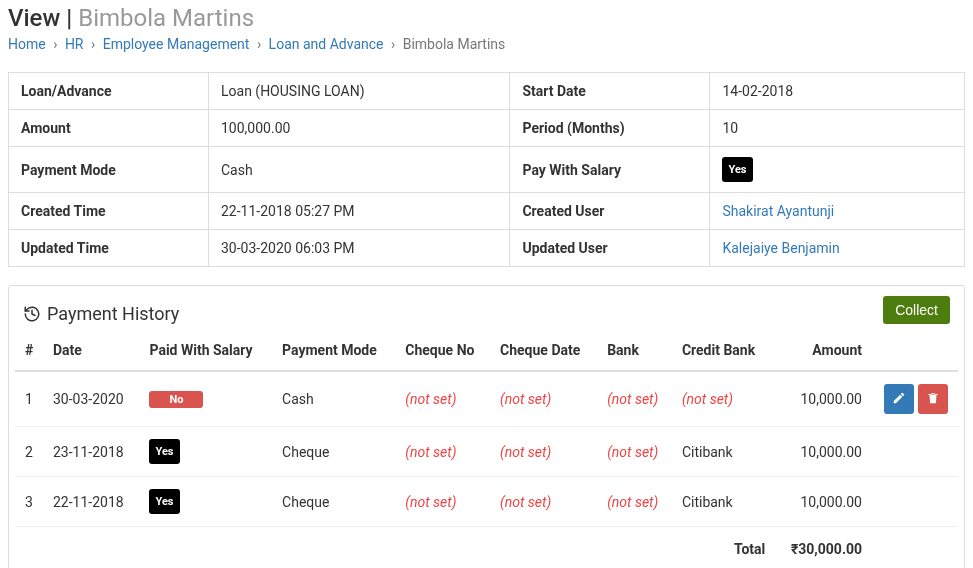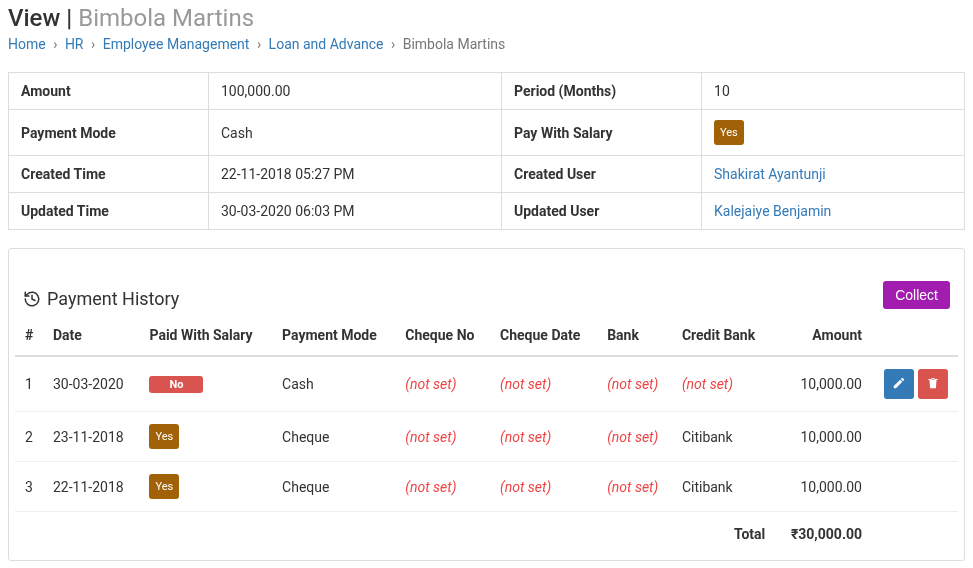--- a/index.html
+++ b/index.html
@@ -48,24 +48,24 @@
   .detail-table th {
     background: #fff;
     font-weight: 700;
     color: #333;
     width: 200px;
   }
   .detail-table td { color: #333; }
   .detail-table a { color: #337ab7; text-decoration: none; }
   .badge-yes {
     display: inline-block;
-    background: #a16207;
+    background: #000000;
     color: #fff;
     font-size: 11px;
-    font-weight: 400;
+    font-weight: 700;
     padding: 6px 6px;
     border-radius: 3px;
   }
   .badge-no {
     display: inline-block;
     background: #d9534f;
     color: #fff;
     font-size: 11px;
     font-weight: 700;
     padding: 2px 20px;
@@ -96,21 +96,21 @@
     display: inline-flex;
     align-items: center;
     justify-content: center;
     border: none;
     border-radius: 3px;
     cursor: pointer;
     font-size: 14px;
     padding: 6px 12px;
     color: #fff;
   }
-  .btn-success { background: #a21caf; margin-top: 22px; }
+  .btn-success { background: #4d7c0f; }
   .btn-primary { background: #337ab7; }
   .btn-danger  { background: #d9534f; }
   .btn-icon {
     padding: 6px 8px;
     width: 30px; height: 30px;
   }
   .btn-icon svg { width: 14px; height: 14px; fill: #fff; }
   .history-table {
     width: calc(100% - 12px);
     margin: 0 6px 6px 6px;
@@ -156,20 +156,26 @@
   <span class="sep">›</span>
   <a href="#">Employee Management</a>
   <span class="sep">›</span>
   <a href="#">Loan and Advance</a>
   <span class="sep">›</span>
   <span class="active">Bimbola Martins</span>
 </nav>
 
 <table class="detail-table">
   <tbody>
+      <tr>
+    <th>Loan/Advance</th>
+    <td>Loan (HOUSING LOAN)</td>
+    <th>Start Date</th>
+    <td>14-02-2018</td>
+  </tr>
   <tr>
     <th>Amount</th>
     <td>100,000.00</td>
     <th>Period (Months)</th>
     <td>10</td>
   </tr>
   <tr>
     <th>Payment Mode</th>
     <td>Cash</td>
     <th>Pay With Salary</th>

